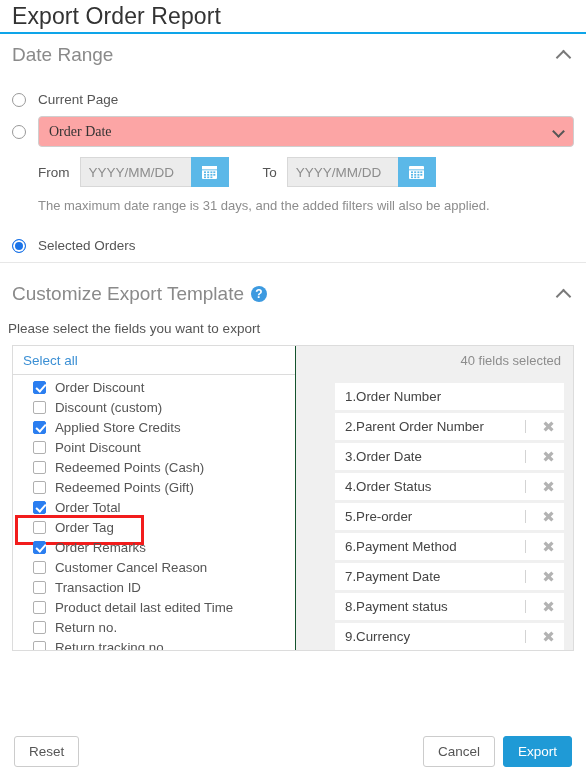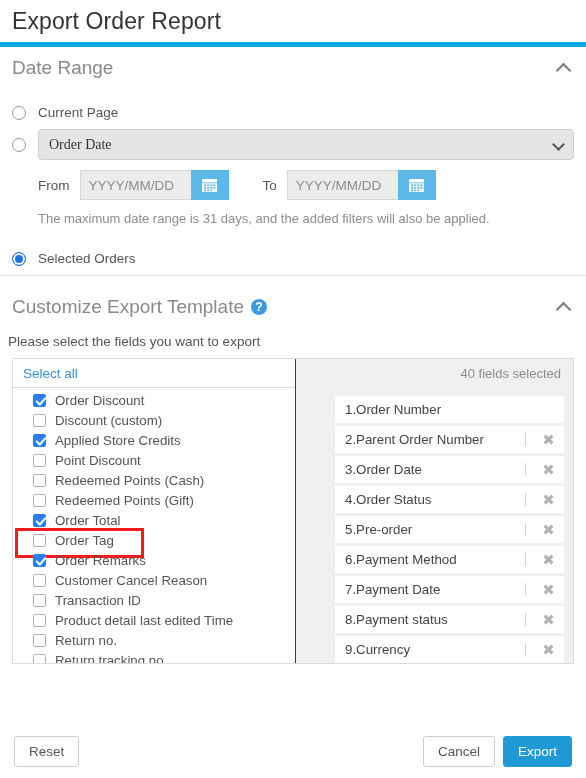--- a/index.html
+++ b/index.html
@@ -9,25 +9,25 @@
     height: 778px;
     background: #ffffff;
     font-family: "Liberation Sans", sans-serif;
     color: #444;
     overflow: hidden;
     position: relative;
   }
 
   
   .titlebar {
-    height: 47px;
+    height: 34px;
     padding: 0 12px;
     display: flex;
     align-items: center;
-    border-bottom: 5px solid #0ea5e9;
+    border-bottom: 2px solid #0ea5e9;
   }
   .titlebar .title {
     font-size: 23px;
     color: #333;
     font-weight: normal;
     letter-spacing: .1px;
   }
 
   
   .section-head {
@@ -101,21 +101,21 @@
 
   .select-wrap {
     flex: 1;
     position: relative;
   }
   select.order-date {
     width: 100%;
     height: 31px;
     -webkit-appearance: none;
     appearance: none;
-    background: #e5e5e5;
+    background: #fca5a5;
     border: 1px solid #cfcfcf;
     border-radius: 4px;
     padding: 0 28px 0 10px;
     font-family: "Liberation Serif", serif;
     font-size: 14px;
     color: #333;
   }
   .select-caret {
     position: absolute;
     right: 11px; top: 11px;

